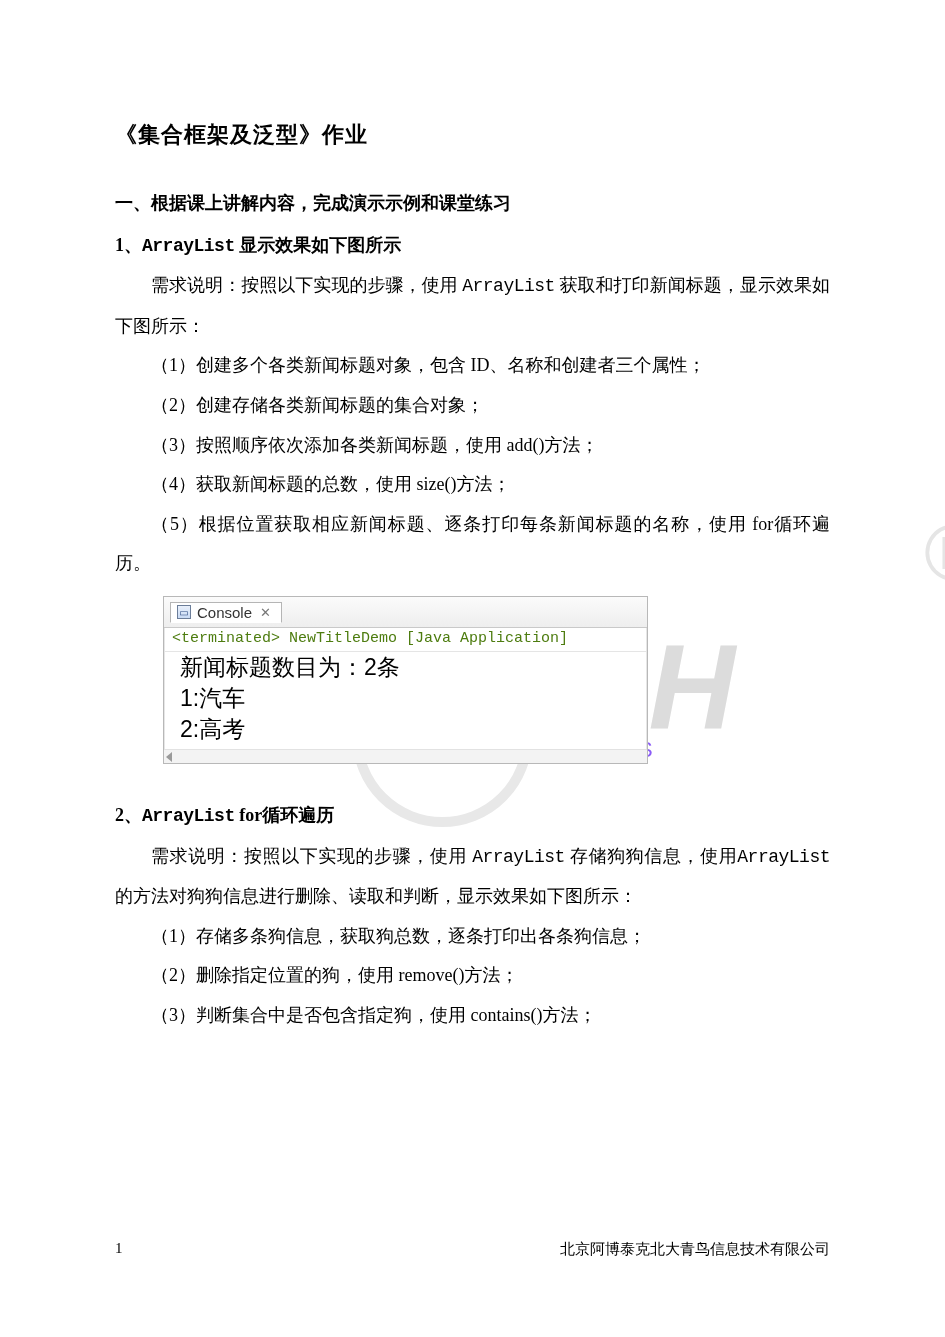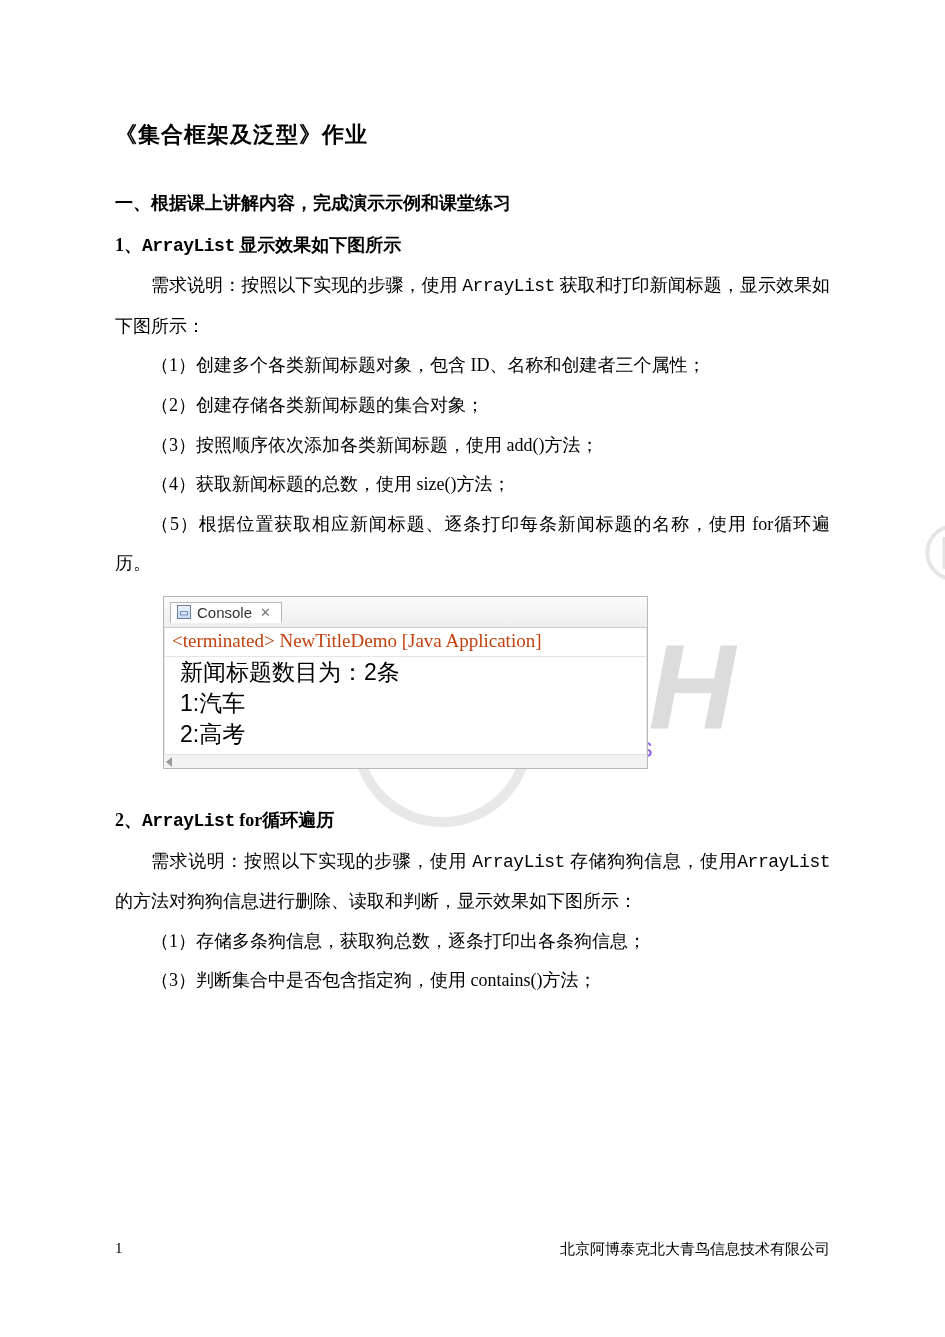--- a/index.html
+++ b/index.html
@@ -10,21 +10,21 @@
   .sub-heading { font-size: 18px; font-weight: bold; line-height: 2.2; margin-top: 2px; }
   .sub-heading .mono { font-family: "Courier New", monospace; letter-spacing: -0.5px; }
   .para { font-size: 18px; line-height: 2.2; text-indent: 2em; text-align: justify; }
   .para .mono, .li .mono { font-family: "Courier New", monospace; letter-spacing: -0.5px; }
   .li { font-size: 18px; line-height: 2.2; text-indent: 2em; text-align: justify; }
   .console-wrap { margin: 12px 0 32px 48px; }
   .console { width: 485px; border: 1px solid #b8b8b8; background: #fff; box-shadow: 0 0 0 1px #e6e6e6 inset; }
   .console-tab { display: flex; align-items: center; gap: 6px; border-bottom: 1px solid #c9c9c9; padding: 5px 8px 5px 6px; font-family: Tahoma, Arial, sans-serif; font-size: 15px; color: #333; background: linear-gradient(#fbfbfb,#eeeeee); }
   .console-tab .tab-inner { display: flex; align-items: center; gap: 6px; background: #fff; border:1px solid #b5b5b5; border-bottom-color:#fff; padding: 1px 10px 1px 6px; margin-bottom:-1px; font-size:15px; }
   .console-tab .close-x { color:#777; font-size:13px; margin-left:2px; }
-  .console-status { padding: 2px 8px 4px 8px; font-family: Liberation Serif, serif; font-size: 19px; color: #c2410c; border-bottom: 1px solid #e5e5e5; }
+  .console-status { padding: 2px 8px 4px 8px; font-family: Liberation Mono, monospace; font-size: 15px; color: #4d7c0f; border-bottom: 1px solid #e5e5e5; }
   .console-body { padding: 0 4px 4px 16px; font-family: "SimSun","宋体",Tahoma,sans-serif; font-size: 23px; line-height: 1.35; }
   .console-body .line { white-space: pre; }
   .console-scroll { height: 14px; border-top: 1px solid #e2e2e2; background: #f3f3f3; position: relative; }
   .console-scroll::before { content:""; position:absolute; left:2px; top:2px; width:0; height:0; border-top:5px solid transparent; border-bottom:5px solid transparent; border-right:6px solid #9a9a9a; }
   .sq-icon { width: 14px; height: 14px; border: 1px solid #6b7d99; background: linear-gradient(#e9f0fb,#c9dbf5); display: inline-flex; align-items: center; justify-content: center; font-size: 10px; color: #2b4a80; }
   .footer { position: absolute; bottom: 78px; left: 115px; right: 115px; display: flex; justify-content: space-between; font-size: 15px; font-family: "SimSun", serif; }
   
   .watermark { position: absolute; left: 50%; top: 52%; transform: translate(-50%,-50%); pointer-events: none; z-index: 0; text-align:center; }
   .watermark .wm-main { font-family: Arial, sans-serif; font-weight: 800; font-style: italic; font-size: 120px; letter-spacing: 8px; color: #dcdcdc; line-height: 1; }
   .watermark .wm-sub { font-family: Arial, sans-serif; font-size: 22px; letter-spacing: 12px; color: #8b5cf6; margin-top: -10px; }
@@ -84,20 +84,21 @@
 
     <div class="sub-heading">
       <span>2、</span><span class="mono">ArrayList</span><span> for循环遍历</span>
     </div>
 
     <p class="para">
       <span>需求说明：按照以下实现的步骤，使用 </span><span class="mono">ArrayList</span><span> 存储狗狗信息，使用</span><span class="mono">ArrayList</span><span> 的方法对狗狗信息进行删除、读取和判断，显示效果如下图所示：</span>
     </p>
 
     <p class="li">（1）存储多条狗信息，获取狗总数，逐条打印出各条狗信息；</p>
+    <p class="li">（2）删除指定位置的狗，使用 remove()方法；</p>
     <p class="li">（3）判断集合中是否包含指定狗，使用 contains()方法；</p>
   </div>
 
   <div class="footer">
     <span>1</span>
     <span>北京阿博泰克北大青鸟信息技术有限公司</span>
   </div>
 </div>
 
 </body></html>

